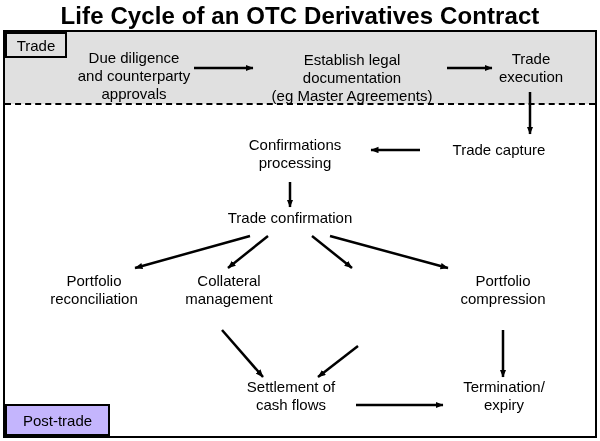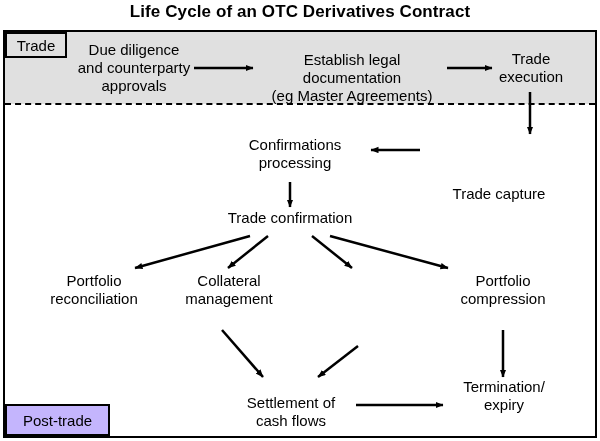--- a/index.html
+++ b/index.html
@@ -16,21 +16,21 @@
     height: 441px;
     background: #ffffff;
     overflow: hidden;
   }
   .title {
     position: absolute;
     left: 0;
     top: 2px;
     width: 600px;
     text-align: center;
-    font-size: 17px;
+    font-size: 24px;
     font-weight: bold;
     color: #000000;
     letter-spacing: 0.1px;
   }
   .frame {
     position: absolute;
     left: 3px;
     top: 30px;
     width: 594px;
     height: 408px;
@@ -132,47 +132,47 @@
 
     <line x1="222" y1="330" x2="263" y2="377" stroke="#000000" stroke-width="2.5" marker-end="url(#ah)"></line>
 
     <line x1="358" y1="346" x2="318" y2="377" stroke="#000000" stroke-width="2.5" marker-end="url(#ah)"></line>
 
     <line x1="503" y1="330" x2="503" y2="377" stroke="#000000" stroke-width="2.5" marker-end="url(#ah)"></line>
 
     <line x1="356" y1="405" x2="443" y2="405" stroke="#000000" stroke-width="2.5" marker-end="url(#ah)"></line>
   </svg>
 
-  <div class="node" style="left:70px; top:41px; width:128px;">Due diligence
+  <div class="node" style="left:70px; top:49px; width:128px;">Due diligence
 and counterparty
 approvals</div>
 
   <div class="node" style="left:254px; top:51px; width:196px;">Establish legal
 documentation
 (eg Master Agreements)</div>
 
   <div class="node" style="left:487px; top:50px; width:88px;">Trade
 execution</div>
 
-  <div class="node" style="left:424px; top:141px; width:150px;margin-top:44px;">Trade capture</div>
+  <div class="node" style="left:424px; top:141px; width:150px;">Trade capture</div>
 
   <div class="node" style="left:222px; top:136px; width:146px;">Confirmations
 processing</div>
 
   <div class="node" style="left:196px; top:209px; width:188px;">Trade confirmation</div>
 
   <div class="node" style="left:34px; top:272px; width:120px;">Portfolio
 reconciliation</div>
 
   <div class="node" style="left:166px; top:272px; width:126px;">Collateral
 management</div>
 
 
   <div class="node" style="left:442px; top:272px; width:122px;">Portfolio
 compression</div>
 
-  <div class="node" style="left:226px; top:378px; width:130px;margin-top:16px;">Settlement of
+  <div class="node" style="left:226px; top:378px; width:130px;">Settlement of
 cash flows</div>
 
   <div class="node" style="left:443px; top:378px; width:122px;">Termination/
 expiry</div>
 
 </div>
 
 </body></html>

